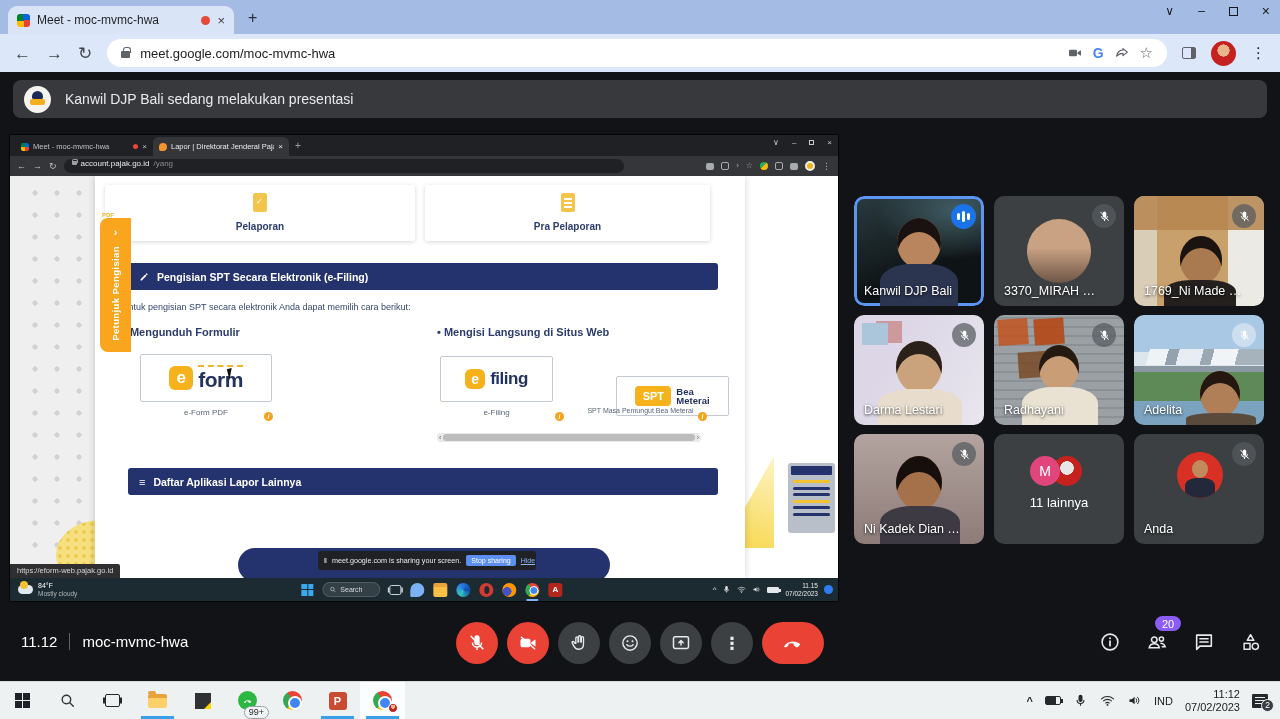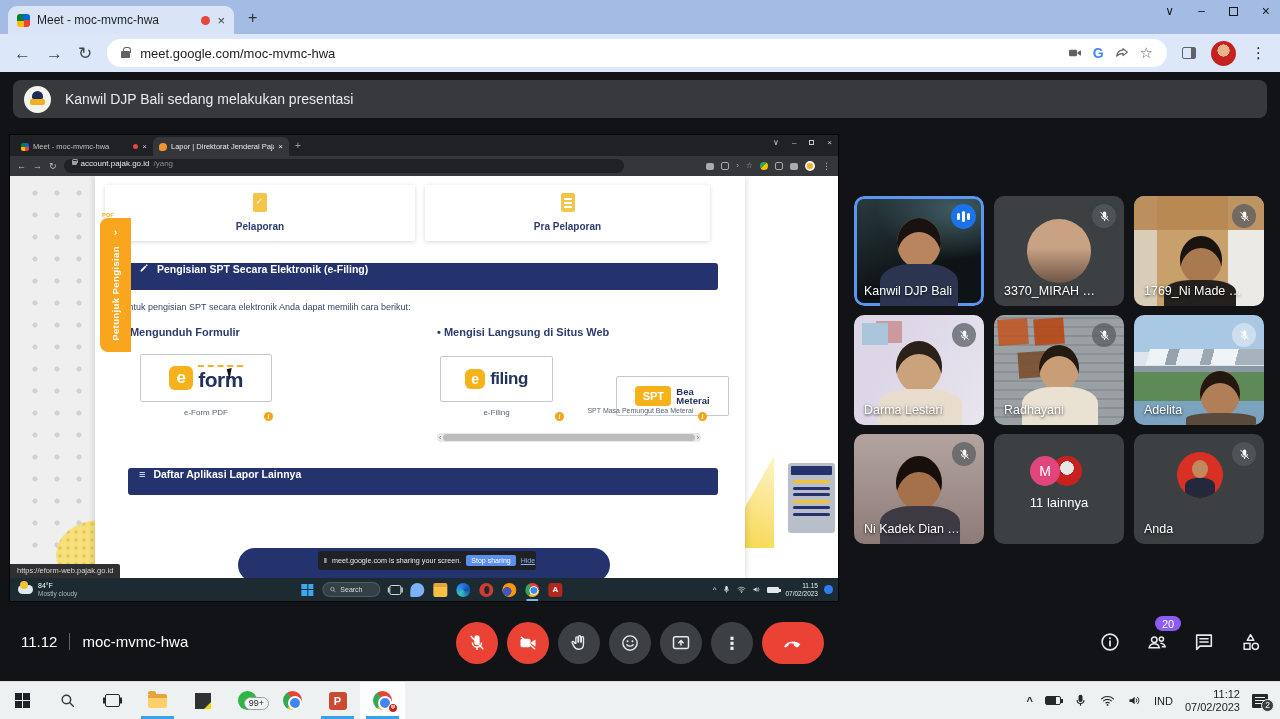--- a/index.html
+++ b/index.html
@@ -98,21 +98,21 @@
   .side-tab .vtxt{writing-mode:vertical-rl;transform:rotate(180deg);color:#fff;font-size:9.5px;font-weight:bold;letter-spacing:.4px;}
 
   .top-card{top:9px;height:56px;background:#fff;box-shadow:0 1px 4px rgba(0,0,0,.16);border-radius:2px;
             display:flex;flex-direction:column;align-items:center;justify-content:flex-end;padding-bottom:9px;}
   .tc1{left:95px;width:310px;} .tc2{left:415px;width:285px;}
   .file-ic{position:absolute;top:8px;left:50%;margin-left:-7px;width:14px;height:19px;background:#f3c64b;border-radius:2px;}
   .file-ic.check::after{content:'✓';position:absolute;left:3px;top:4px;font-size:8px;color:#fff;font-weight:bold;}
   .file-ic.plain::after{content:'';position:absolute;left:3px;top:5px;width:8px;height:1.5px;background:#fff;box-shadow:0 4px 0 #fff,0 8px 0 #fff;}
   .tc-label{font-size:10px;font-weight:bold;color:#2c3c6e;margin-top:7px;}
 
-  .navy-bar{left:118px;width:590px;height:27px;background:#24336e;border-radius:3px;display:flex;align-items:flex-start;gap:8px;
+  .navy-bar{left:118px;width:590px;height:27px;background:#24336e;border-radius:3px;display:flex;align-items:center;gap:8px;
             padding:0 11px;color:#fff;font-size:10.5px;font-weight:bold;}
   .nb1{top:87px;} .nb2{top:292px;}
   .navy-bar svg{width:10px;height:10px;}
   .list-g{font-size:11px;font-weight:bold;}
 
   .intro{left:112px;top:126px;font-size:9px;color:#35486b;}
   .colhead{top:150px;font-size:11px;font-weight:bold;color:#2c3c6e;}
   .ch1{left:113px;} .ch2{left:427px;}
 
   .logo-box{border:1px solid #c3c9d4;border-radius:2px;background:#fff;display:flex;align-items:center;justify-content:center;gap:5px;}
@@ -269,21 +269,21 @@
   .start10{width:16px;height:16px;display:grid;grid-template-columns:7px 7px;grid-gap:1.5px;}
   .start10 span{background:#1f2226;width:7px;height:7px;}
   .tb-search svg{width:17px;height:17px;color:#33373b;}
   .tv10{width:15px;height:13px;border:1.6px solid #25282c;border-radius:2px;box-shadow:-5.5px 0 0 -3.5px #25282c,5.5px 0 0 -3.5px #25282c;}
   .folder10{width:19px;height:14px;background:linear-gradient(180deg,#e8a33d 25%,#ffd06a 25%);border-radius:2px;position:relative;}
   .folder10::before{content:'';position:absolute;left:0;top:-3px;width:8px;height:3px;background:#e8a33d;border-radius:2px 2px 0 0;}
   .sticky{width:16px;height:16px;background:#2f3134;position:relative;}
   .sticky::after{content:'';position:absolute;right:0;bottom:0;border-left:7px solid transparent;border-bottom:7px solid #ffd400;}
   .wa{width:19px;height:19px;border-radius:50%;background:#2bb741;display:flex;align-items:center;justify-content:center;color:#fff;}
   .wa svg{width:10px;height:10px;}
-  .wa-badge{position:absolute;right:1px;bottom:9px;background:#f2f4f5;border:1px solid #9aa0a6;border-radius:8px;
+  .wa-badge{position:absolute;right:1px;bottom:0;background:#f2f4f5;border:1px solid #9aa0a6;border-radius:8px;
             font-size:9px;color:#26292c;padding:0 4px;line-height:11px;}
   .chrome18{width:19px;height:19px;border-radius:50%;background:conic-gradient(from -30deg,#ea4335 0 120deg,#fbbc05 0 240deg,#34a853 0);position:relative;}
   .chrome18::after{content:'';position:absolute;left:4.5px;top:4.5px;width:10px;height:10px;border-radius:50%;background:#4285f4;border:2px solid #fff;}
   .ppt{width:18px;height:18px;background:#cb4B32;border-radius:3px;color:#fff;font-size:11px;font-weight:bold;
        display:flex;align-items:center;justify-content:center;}
   .mini-prof{position:absolute;right:7px;bottom:6px;width:10px;height:10px;border-radius:50%;
              background:radial-gradient(circle at 50% 36%,#e8b48c 0 32%,#c5221f 34%);border:1px solid #fff;}
   .os-tray{margin-left:auto;display:flex;align-items:center;gap:12px;padding-right:12px;color:#1b1d1f;}
   .os-tray svg{width:15px;height:15px;color:#26292c;}
   .tray-caret{font-size:11px;font-weight:bold;color:#26292c;}

